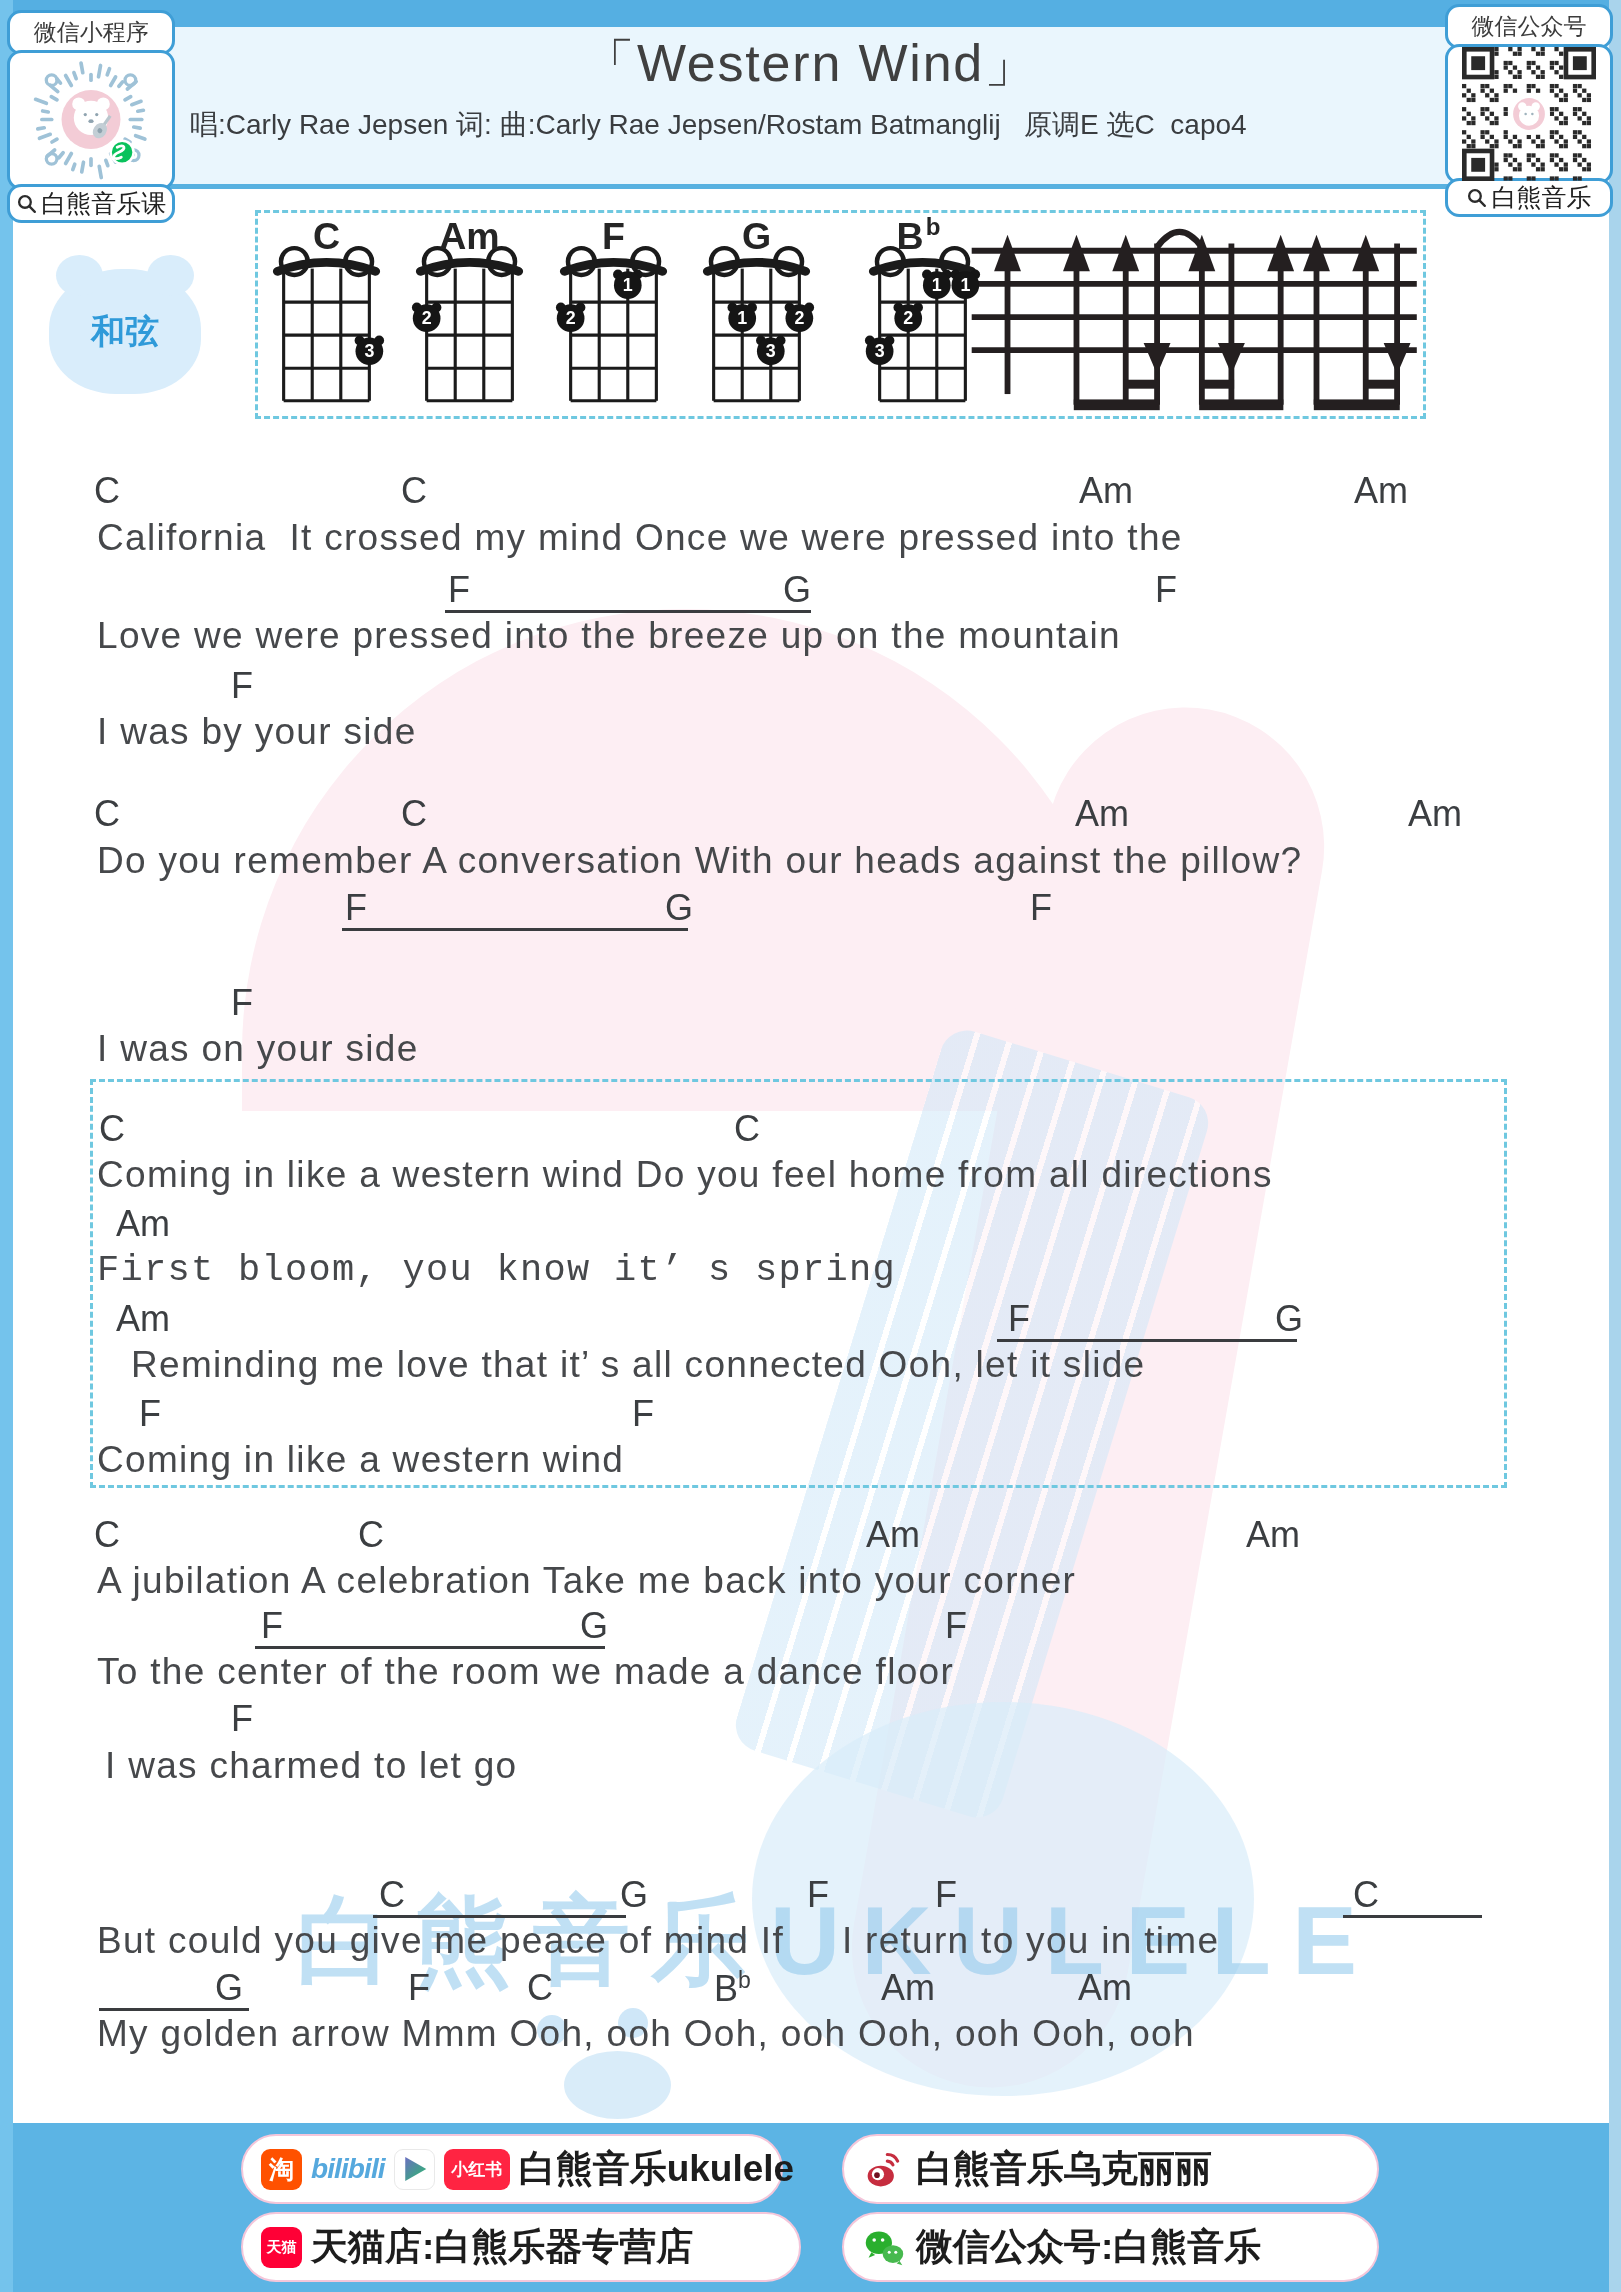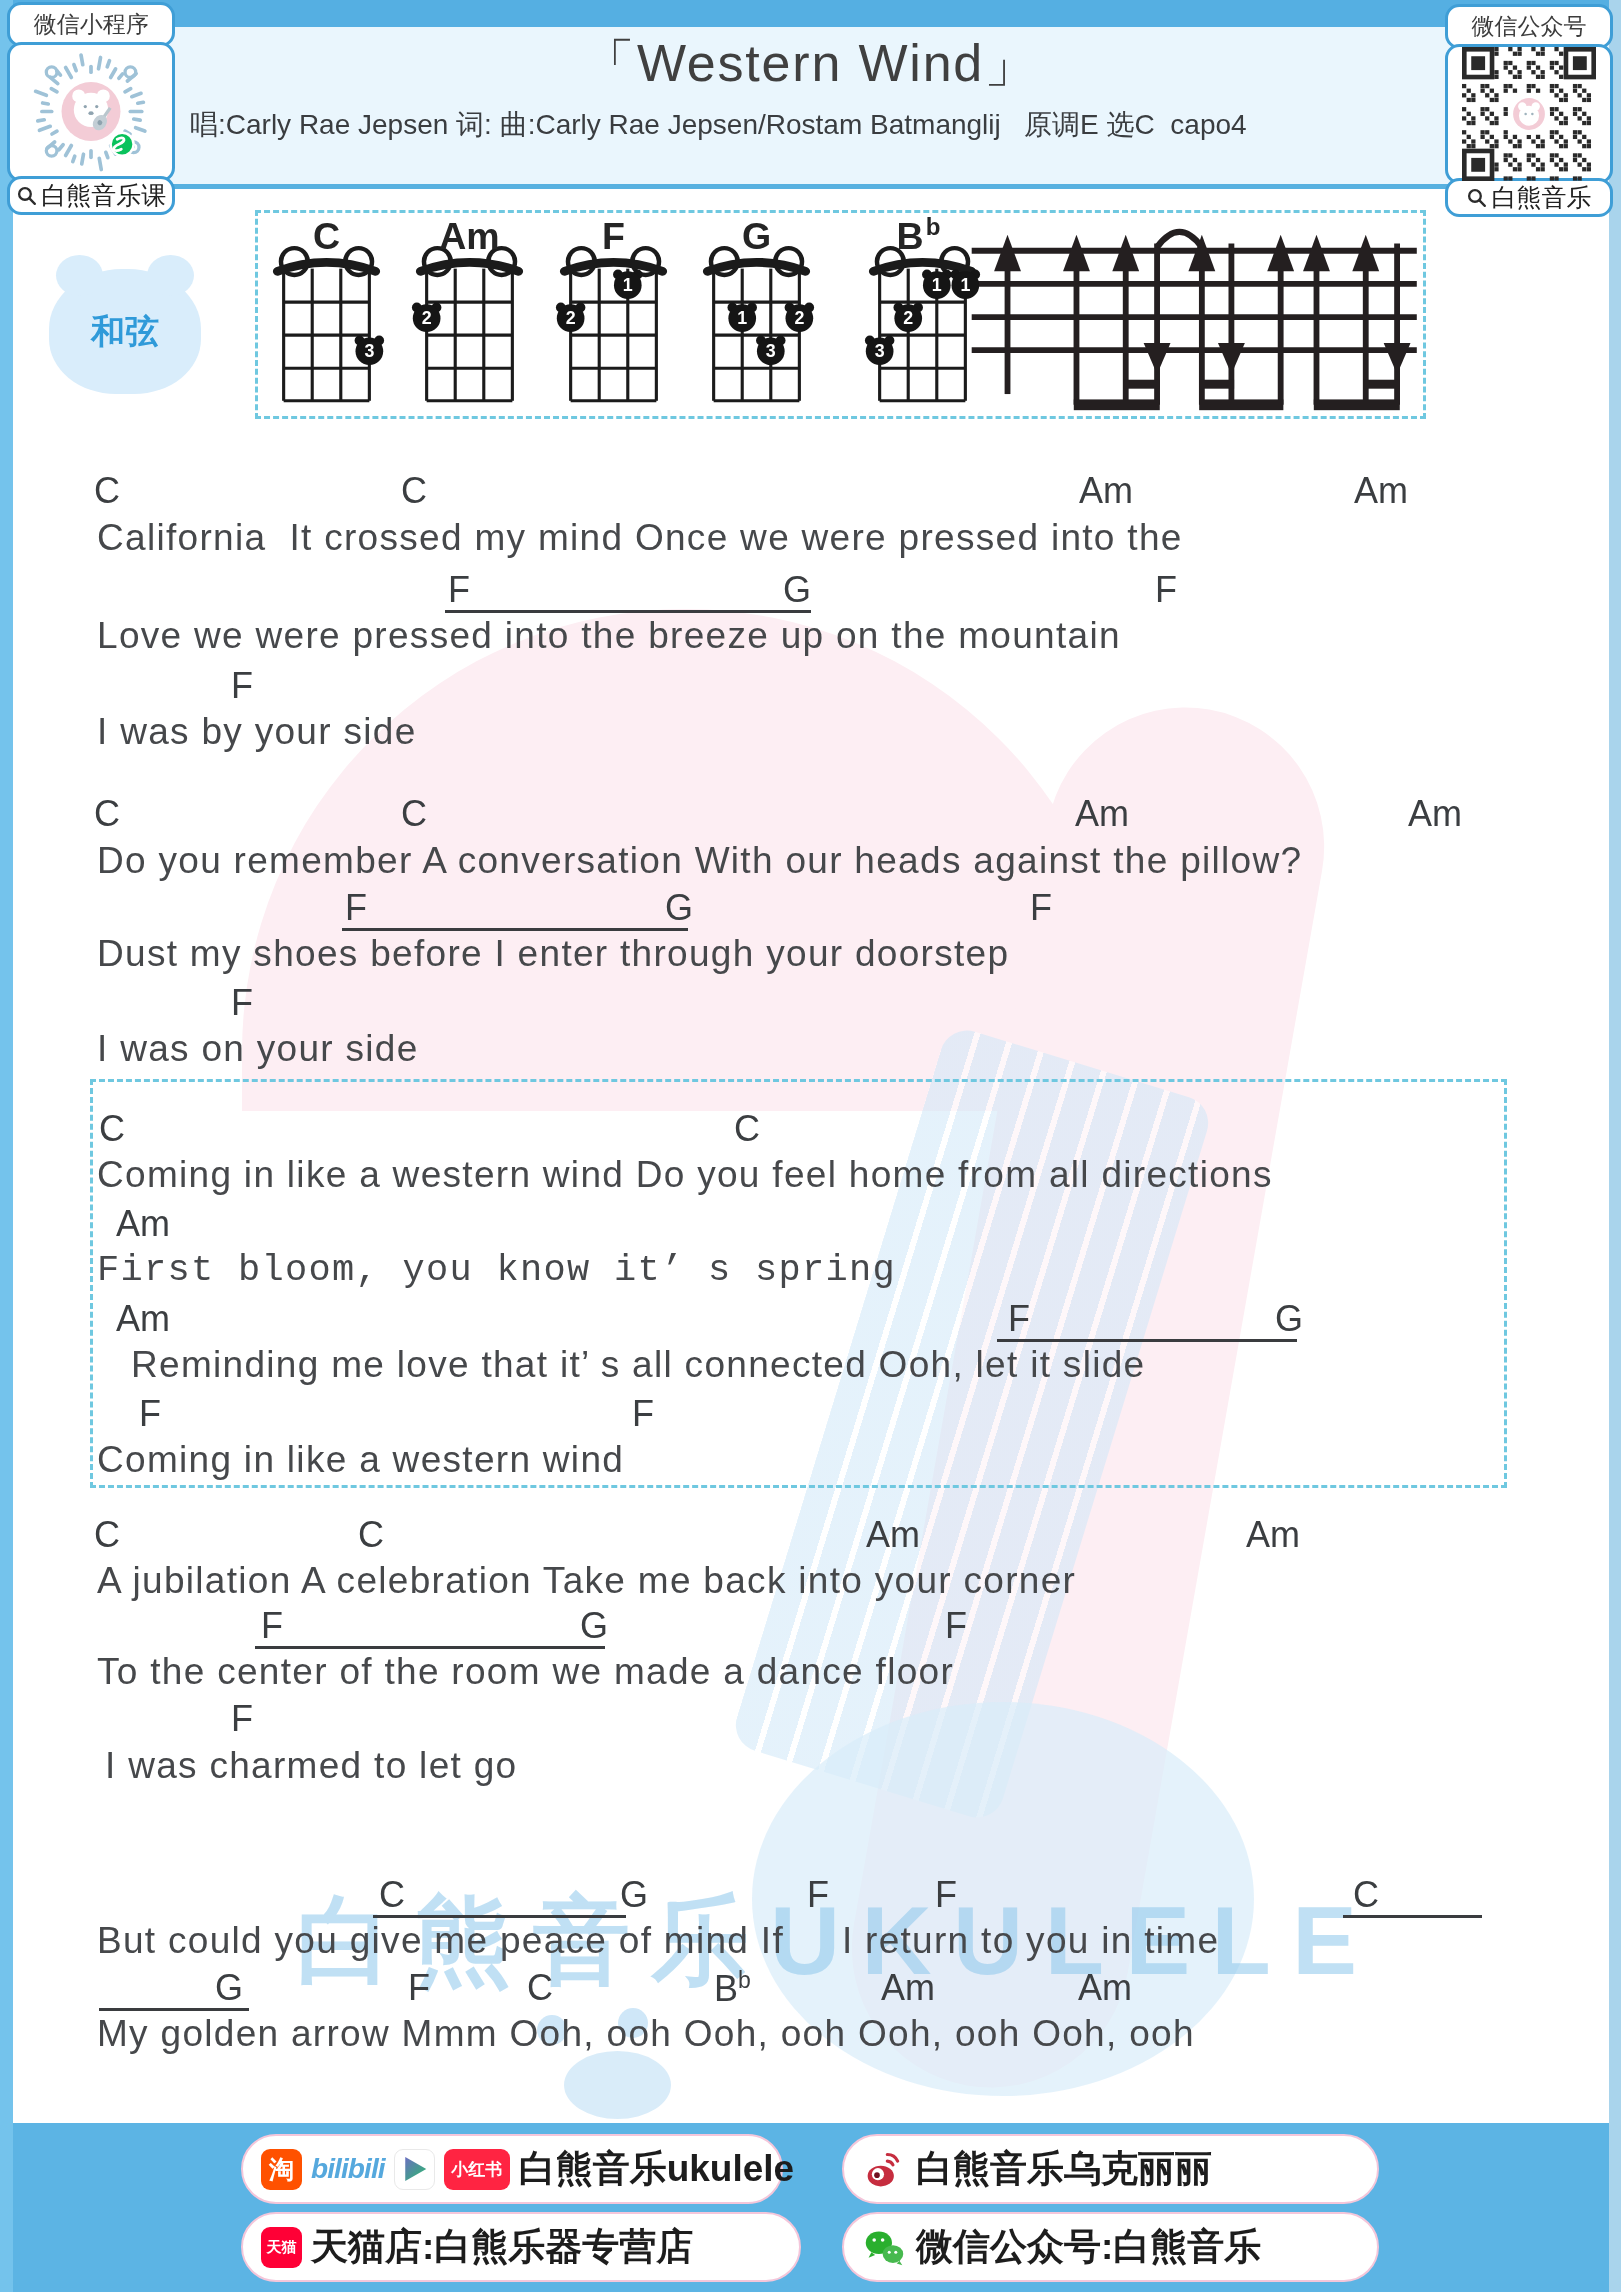--- a/index.html
+++ b/index.html
@@ -81,21 +81,21 @@
 
   <div class="header-band"></div>
   <div class="frame-top"></div>
   <div class="frame-left"></div>
   <div class="frame-right"></div>
   <div class="frame-bottom"></div>
   <div class="header-divider"></div>
   <div class="page-title">「Western Wind」</div>
   <div class="credits">唱:Carly Rae Jepsen 词: 曲:Carly Rae Jepsen/Rostam Batmanglij   原调E 选C  capo4</div>
 
-  <div class="badge" style="left:7.2px;top:2px;">
+  <div class="badge" style="left:7.2px;top:10px;">
     <div class="bubble badge-top">
       <span>微信小程序</span>
       </div>
     <div class="bubble badge-qr">
       <svg id="mp-code" width="150" height="131" viewBox="0 0 164 160">
           <line x1="130" y1="80" x2="144" y2="80" stroke="#9fc2d7" stroke-width="4.5" stroke-linecap="round"></line>
           <line x1="134.19481090964703" y1="89.20335341634731" x2="142.0732729337447" y2="90.59253883768275" stroke="#9fc2d7" stroke-width="4.5" stroke-linecap="round"></line>
           <line x1="136.50217200558268" y1="99.83716831288879" x2="147.7784834550136" y2="103.94141003279681" stroke="#9fc2d7" stroke-width="4.5" stroke-linecap="round"></line>
           <line x1="123.56921938165306" y1="104" x2="129.63139720814414" y2="107.5" stroke="#9fc2d7" stroke-width="4.5" stroke-linecap="round"></line>
           <line x1="122.60035548530584" y1="114.06774331338659" x2="133.32497768897153" y2="123.06676984899812" stroke="#9fc2d7" stroke-width="4.5" stroke-linecap="round"></line>
@@ -554,21 +554,20 @@
       <div class="lyric" style="left: 97px; top: 711px;">I was by your side</div>
       <span class="chord" style="left: 94px; top: 793px;">C</span>
       <span class="chord" style="left: 401px; top: 793px;">C</span>
       <span class="chord" style="left: 1075px; top: 793px;">Am</span>
       <span class="chord" style="left: 1408px; top: 793px;">Am</span>
       <div class="lyric" style="left: 97px; top: 840px;">Do you remember A conversation With our heads against the pillow?</div>
       <span class="chord" style="left: 345px; top: 887px;">F</span>
       <span class="chord" style="left: 665px; top: 887px;">G</span>
       <span class="chord" style="left: 1030px; top: 887px;">F</span>
       <div class="rule" style="left: 342px; top: 928px; width: 346px;"></div>
-      <div class="lyric" style="left: 97px; top: 933px;">Dust my shoes before I enter through your doorstep</div>
       <span class="chord" style="left: 231px; top: 982px;">F</span>
       <div class="lyric" style="left: 97px; top: 1028px;">I was on your side</div>
       <div class="dashed-box" style="left: 90px; top: 1079px; width: 1417px; height: 409px;"></div>
       <span class="chord" style="left: 99px; top: 1108px;">C</span>
       <span class="chord" style="left: 734px; top: 1108px;">C</span>
       <div class="lyric" style="left: 97px; top: 1154px;">Coming in like a western wind Do you feel home from all directions</div>
       <span class="chord" style="left: 116px; top: 1203px;">Am</span>
       <div class="lyric" style="left: 97px; top: 1249px; font-family: Liberation Mono, monospace;">First bloom, you know it’ s spring</div>
       <span class="chord" style="left: 116px; top: 1298px;">Am</span>
       <span class="chord" style="left: 1008px; top: 1298px;">F</span>

